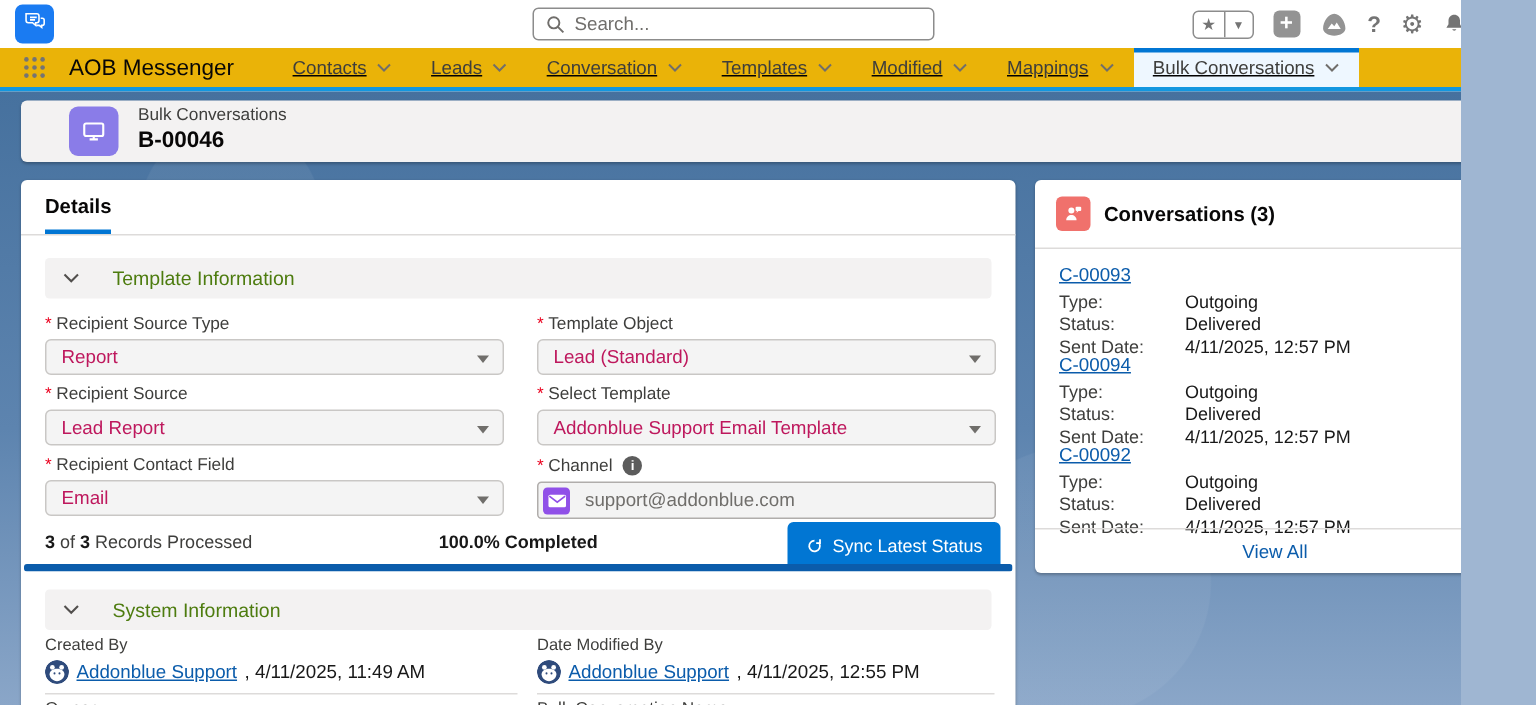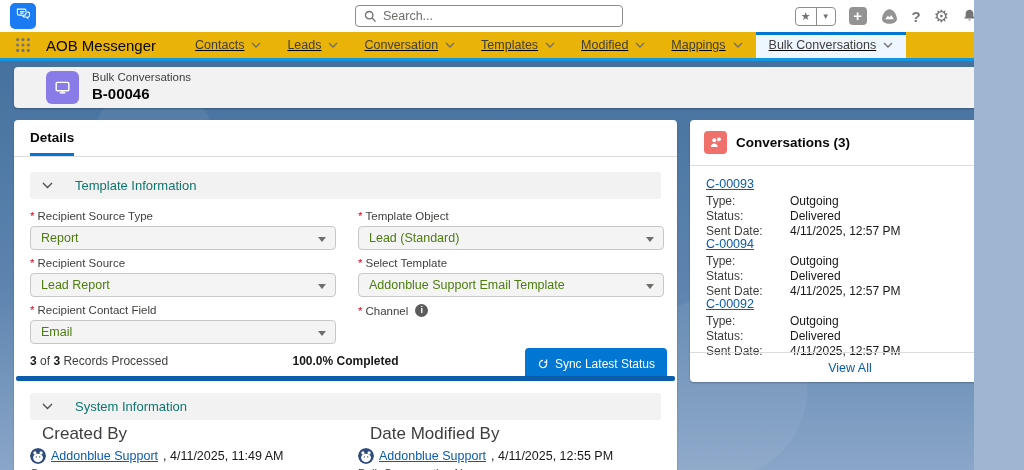--- a/index.html
+++ b/index.html
@@ -48,45 +48,45 @@
   .record-obj { font-size:11.5px; color:#3e3e3c; }
   .record-name { font-size:15px; font-weight:bold; color:#080707; margin-top:2px; }
 
   
   .details-card { position:absolute; left:14px; top:120px; width:663px; height:380px; background:#fff; border-radius:4px; box-shadow:0 1px 2px rgba(0,0,0,.25); }
   .tabrow { position:absolute; left:0; top:0; width:100%; height:37px; border-bottom:1px solid #dddbda; }
   .dtab { position:absolute; left:16px; top:10px; font-size:13.5px; font-weight:bold; color:#080707; cursor:pointer; }
   .dtab-underline { position:absolute; left:16px; bottom:0; width:44px; height:3px; background:#0176d3; }
   .sec-hdr { position:absolute; left:16px; width:631px; height:27px; background:#f3f2f2; border-radius:3px; display:flex; align-items:center; cursor:pointer; }
   .sec-hdr .chev { margin-left:12px; display:flex; }
-  .sec-hdr .sec-title { margin-left:22px; font-size:13px; color:#0f766e; }
+  .sec-hdr .sec-title { margin-left:22px; font-size:13px; color:#4d7c0f; }
   .sec-tpl { top:52px; } .sec-sys { top:273px; }
 
   .fld { position:absolute; width:306px; }
   .fld.colL { left:16px; } .fld.colR { left:344px; }
   .fld.r1 { top:90px; } .fld.r2 { top:137px; } .fld.r3 { top:184px; }
   .fld-label { font-size:11.5px; color:#3e3e3c; display:flex; align-items:center; gap:3px; margin-bottom:4px; }
   .req { color:#ea001e; }
   .info-ic { width:13px; height:13px; border-radius:50%; background:#5c5c5c; color:#fff; font-size:9px; font-weight:bold; text-align:center; line-height:13px; margin-left:4px; cursor:pointer; font-style:normal; }
-  .combo { position:relative; height:24px; border:1px solid #c9c7c5; border-radius:4px; background:#f4f4f4; color:#4d7c0f; font-size:12.5px; line-height:22px; padding:0 26px 0 10px; cursor:default; white-space:nowrap; overflow:hidden; }
+  .combo { position:relative; height:24px; border:1px solid #c9c7c5; border-radius:4px; background:#f4f4f4; color:#be185d; font-size:12.5px; line-height:22px; padding:0 26px 0 10px; cursor:default; white-space:nowrap; overflow:hidden; }
   .combo .caret { position:absolute; right:9px; top:10px; width:0; height:0; border-left:4px solid transparent; border-right:4px solid transparent; border-top:5px solid #706e6b; }
   .chan-box { position:relative; height:25px; border:1px solid #b0adab; border-radius:3px; background:#f3f3f3; color:#706e6b; font-size:12.5px; line-height:23px; padding-left:31px; }
   .chan-ic { position:absolute; left:3px; top:3px; width:18px; height:18px; border-radius:3px; background:#9050e8; display:flex; align-items:center; justify-content:center; }
 
   .prog-left { position:absolute; left:16px; top:234px; font-size:12px; color:#3e3e3c; }
   .prog-left b { color:#181818; }
   .prog-center { position:absolute; left:0; right:0; top:234px; text-align:center; font-size:12px; font-weight:bold; color:#181818; }
   .sync-btn { position:absolute; right:10px; top:228px; height:24px; padding:16px 12px; background:#0176d3; border:none; border-radius:4px; color:#fff; font-size:12px; font-family:"Liberation Sans",sans-serif; display:flex; align-items:center; gap:6px; cursor:pointer; }
   .prog-bar { position:absolute; left:2px; right:2px; top:256px; height:5px; border-radius:2px; background:#d8d8d8; overflow:hidden; }
   .prog-fill { height:100%; background:#0b5cab; width:0; }
 
   .sys-fld { position:absolute; top:304px; }
   .sys-fld.colL { left:16px; width:315px; }
   .sys-fld.colR { left:344px; width:305px; }
-  .sys-label { font-size:17px; color:#3e3e3c;margin-left:12px; }
+  .sys-label { font-size:11px; color:#3e3e3c; }
   .sys-valrow { display:flex; align-items:center; gap:5px; margin-top:4px; padding-bottom:6px; border-bottom:1px solid #dddbda; }
   .sys-valrow .avatar-sm { width:16px; height:16px; border-radius:50%; overflow:hidden; flex:none; }
   .userlink { font-size:12.5px; color:#0b5cab; text-decoration:underline; cursor:pointer; }
   .sys-ts { font-size:12.5px; color:#181818; }
   .partial-label { position:absolute; top:347px; font-size:11.5px; color:#3e3e3c; }
   .partial-label.colL { left:16px; } .partial-label.colR { left:344px; }
 
   
   .related-card { position:absolute; left:690px; top:120px; width:320px; height:262px; background:#fff; border-radius:4px; box-shadow:0 1px 2px rgba(0,0,0,.25); }
   .rel-hdr { position:absolute; left:0; top:0; width:100%; height:46px; border-bottom:1px solid #dddbda;text-decoration:underline; }
@@ -315,20 +315,29 @@
             <span>Recipient Contact Field</span>
           </div>
         <div class="combo"><span>Email</span><span class="caret"></span></div>
       </div>
       <div class="fld colR r3">
         <div class="fld-label">
             <span class="req">*</span>
             <span>Channel</span>
             <i class="info-ic">i</i>
           </div>
+        <div class="chan-box">
+          <span class="chan-ic">
+            <svg width="13" height="10" viewBox="0 0 16 12">
+                <rect x="0.8" y="0.8" width="14.4" height="10.4" rx="1.4" fill="#fff"></rect>
+                <polyline points="1.5,2 8,7 14.5,2" fill="none" stroke="#9050e8" stroke-width="1.4"></polyline>
+              </svg>
+          </span>
+          <span>support@addonblue.com</span>
+        </div>
       </div>
 
       <div class="prog-left"><b>3</b><span> of </span><b>3</b><span> Records Processed</span></div>
       <div class="prog-center"><span>100.0%</span><span> Completed</span></div>
       <button class="sync-btn">
         <span style="display:flex;">
           <svg width="12" height="12" viewBox="0 0 16 16">
               <path d="M8 3.2a4.8 4.8 0 1 0 4.5 3" fill="none" stroke="#fff" stroke-width="1.6"></path>
               <polyline points="12.9,2 12.9,5.4 9.5,5.4" fill="none" stroke="#fff" stroke-width="1.6"></polyline>
             </svg>

